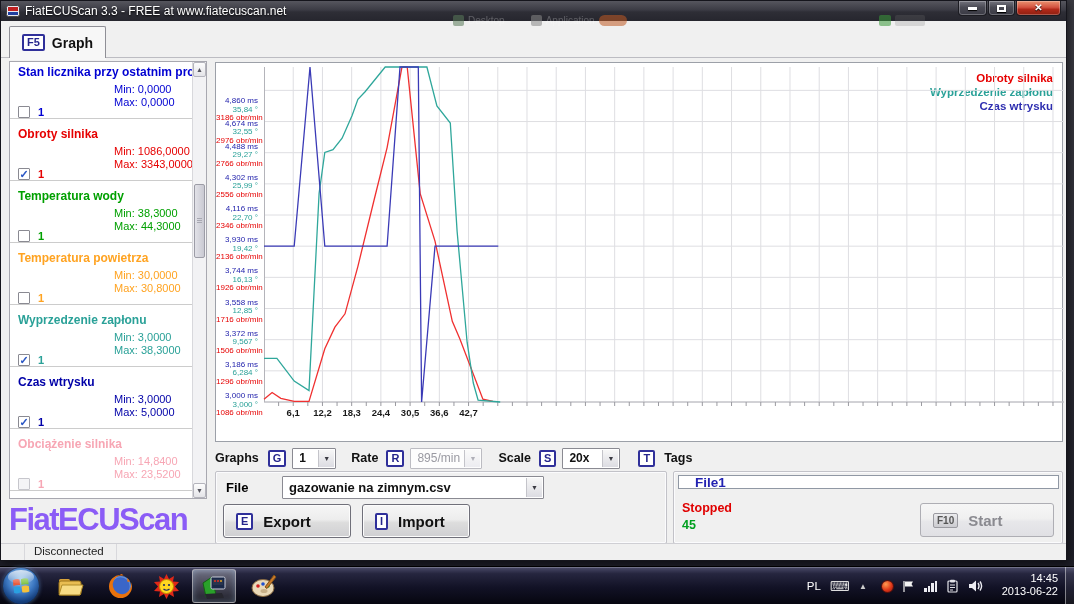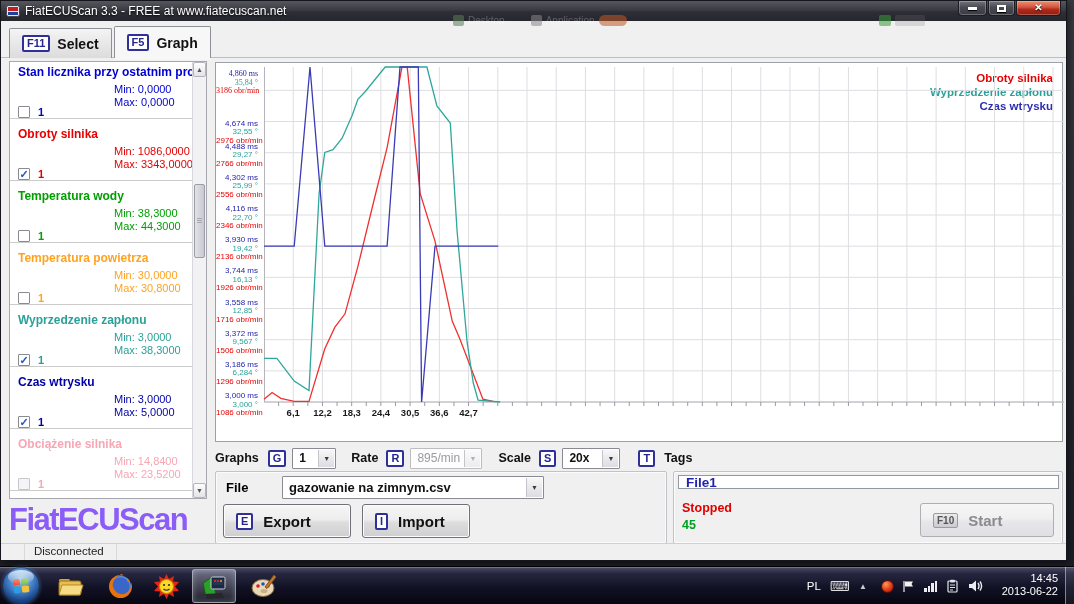--- a/index.html
+++ b/index.html
@@ -71,21 +71,21 @@
   .rec-group { left:672px; width:390px; }
   .file-label { position:absolute; left:10px; top:8px; font-weight:bold; font-size:13px; }
   .file-combo { position:absolute; left:66px; top:4px; width:262px; height:23px; font-size:13px; }
   .btn { position:absolute; height:34px; border:1px solid #70707a; border-radius:3px; background:linear-gradient(#f6f6f6,#ededed 45%,#dddddd 55%,#cfcfd2); box-shadow:0 0 0 1px #fcfcfc inset; display:flex; align-items:center; gap:10px; padding:0 12px; font-weight:bold; font-size:15px; color:#111; }
   .btn .key-badge { border-width:2px; }
   .btn-export { left:7px; top:32px; width:128px; }
   .btn-import { left:146px; top:32px; width:108px; }
   .btn.disabled { border-color:#aeaeb4; background:linear-gradient(#f6f6f6,#f0f0f0 45%,#e7e7ea 55%,#e0e0e4); color:#8a8a90; box-shadow:none; }
   .btn.disabled .gray-badge { border:1px solid #9a9aa0; background:linear-gradient(#ececee,#cbcbd0); color:#555; font-weight:bold; font-size:10px; padding:1px 3px; border-radius:2px; }
   .btn-start { right:8px; top:31px; width:134px; }
-  .rec-input { position:absolute; left:4px; top:3px; width:381px; height:14px; border:1px solid #9098a4; background:#fff; font-weight:bold; font-size:13.5px; color:#2222b2; padding-left:7px; font-family:"Liberation Sans",sans-serif; }
+  .rec-input { position:absolute; left:4px; top:3px; width:381px; height:14px; border:1px solid #9098a4; background:#fff; font-weight:bold; font-size:13.5px; color:#2222b2; padding-left:16px; font-family:"Liberation Sans",sans-serif; }
   .rec-status { position:absolute; left:8px; top:29px; font-weight:bold; font-size:12.5px; }
   .rec-count { position:absolute; left:8px; top:46px; font-weight:bold; font-size:12.5px; }
 
   
   .statusbar { position:absolute; left:0; bottom:0; width:100%; height:17px; background:#f0f0f0; border-top:1px solid #cfcfd4; display:flex; font-size:11.5px; color:#222; }
   .statusbar .cell0 { width:24px; border-right:1px solid #d8d8dc; }
   .statusbar .cell1 { padding:0 12px 0 9px; border-right:1px solid #d8d8dc; line-height:15px; }
 
   
   .taskbar { position:absolute; left:0; bottom:0; width:100%; height:38px; background:linear-gradient(#4c4c6a,#26263f 18%,#121226 55%,#06060f); border-top:1px solid #000; box-shadow:0 1px 0 rgba(255,255,255,.22) inset; }
@@ -135,24 +135,20 @@
         <div class="win-btn max">
             <span class="glyph-max"></span>
           </div>
         <div class="win-btn close">
             <span class="glyph-close">✕</span>
           </div>
       </div>
     </div>
 
     <div class="tabbar" id="tabbar">
-        <div class="tab">
-          <span class="key-badge">F11</span>
-          <span>Select</span>
-        </div>
         <div class="tab active">
           <span class="key-badge">F5</span>
           <span>Graph</span>
         </div>
       </div>
     <div class="main-divider"></div>
 
     <div class="sidebar">
       <div class="param-list" id="param-list">
           <div class="param">
@@ -208,21 +204,21 @@
       <div class="v-scroll">
         <div class="arrow up">▲</div>
         <div class="v-thumb"></div>
         <div class="arrow down">▼</div>
       </div>
     </div>
     <div class="logo">FiatECUScan</div>
 
     <div class="chart-box" id="chart-box">
       <div class="ylabels" id="ylabels">
-          <div class="ylabel-group" style="top: 4px; font-family: Liberation Serif, serif;">
+          <div class="ylabel-group" style="top: 31px;">
             <span style="color: rgb(28, 28, 170);">4,860 ms</span>
             <span style="color: rgb(42, 161, 152);">35,84 °</span>
             <span style="color: rgb(230, 0, 0);">3186 obr/min</span>
           </div>
           <div class="ylabel-group" style="top: 45.5349px; margin-top: 8px;">
             <span style="color: rgb(28, 28, 170);">4,674 ms</span>
             <span style="color: rgb(42, 161, 152);">32,55 °</span>
             <span style="color: rgb(230, 0, 0);">2976 obr/min</span>
           </div>
           <div class="ylabel-group" style="top: 76.6977px;">

